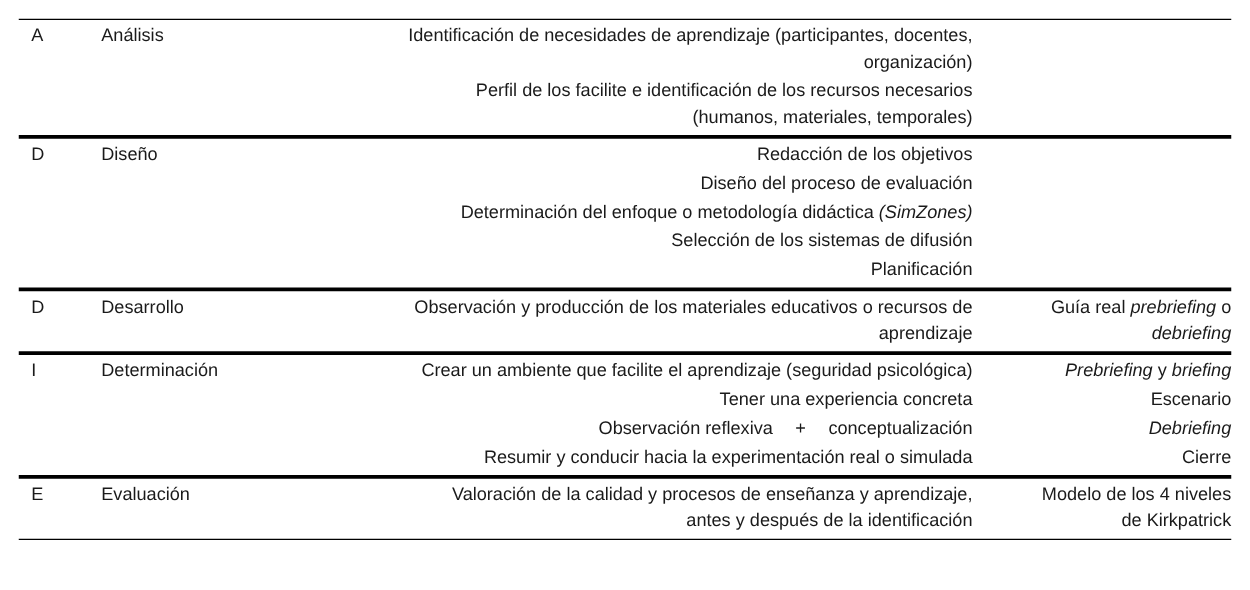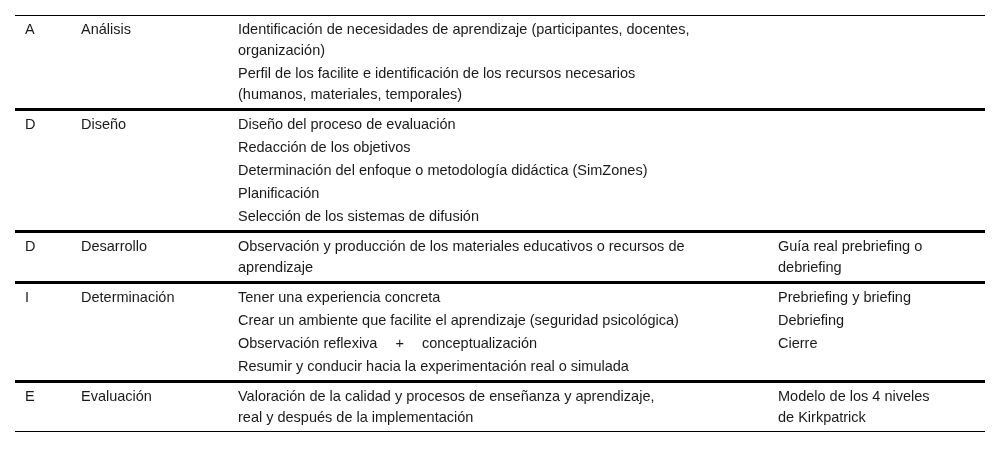--- a/index.html
+++ b/index.html
@@ -7,23 +7,23 @@
       font-family: "Liberation Sans", sans-serif; font-size: 14.5px; color: #1a1a1a; }
     .tbl { position: absolute; left: 15px; top: 15px; width: 970px; }
     .row { display: flex; border-bottom: 3px solid #000; }
     .row.first { border-top: 1px solid #000; }
     .row.last { border-bottom: 1px solid #000; }
     .cell { padding: 3px 0 3px 0; line-height: 21px; box-sizing: border-box; }
     .c1 { width: 66px; padding-left: 10px; }
     .c2 { width: 157px; }
     .c3 { width: 540px; }
     .c4 { width: 207px; }
-    .line { display: block; margin-bottom: 2px; }
+    .line { display: block; margin-bottom: 2px; text-align: right; }
     .line:last-child { margin-bottom: 0; }
-    .it { }
+    .it { font-style: italic; }
     .sp { display: inline-block; width: 18px; }
   </style>
 </head>
 <body>
 
 <div class="tbl">
 
   <div class="row first">
     <div class="cell c1">A</div>
     <div class="cell c2">Análisis</div>
@@ -35,25 +35,25 @@
         <span>Perfil de los facilite e identificación de los recursos necesarios</span><br><span>(humanos, materiales, temporales)</span>
       </span>
     </div>
     <div class="cell c4"></div>
   </div>
 
   <div class="row">
     <div class="cell c1">D</div>
     <div class="cell c2">Diseño</div>
     <div class="cell c3">
+      <span class="line">Redacción de los objetivos</span>
       <span class="line">Diseño del proceso de evaluación</span>
-      <span class="line">Redacción de los objetivos</span>
       <span class="line"><span>Determinación del enfoque o metodología didáctica </span><span class="it">(SimZones)</span></span>
+      <span class="line">Selección de los sistemas de difusión</span>
       <span class="line">Planificación</span>
-      <span class="line">Selección de los sistemas de difusión</span>
     </div>
     <div class="cell c4"></div>
   </div>
 
   <div class="row">
     <div class="cell c1">D</div>
     <div class="cell c2">Desarrollo</div>
     <div class="cell c3">
       <span class="line">
         <span>Observación y producción de los materiales educativos o recursos de</span><br><span>aprendizaje</span>
@@ -63,38 +63,39 @@
       <span class="line">
         <span>Guía real </span><span class="it">prebriefing</span><span> o</span><br><span class="it">debriefing</span>
       </span>
     </div>
   </div>
 
   <div class="row">
     <div class="cell c1">I</div>
     <div class="cell c2">Determinación</div>
     <div class="cell c3">
+      <span class="line">Crear un ambiente que facilite el aprendizaje (seguridad psicológica)</span>
       <span class="line">Tener una experiencia concreta</span>
-      <span class="line">Crear un ambiente que facilite el aprendizaje (seguridad psicológica)</span>
       <span class="line"><span>Observación reflexiva</span><span class="sp"></span><span>+</span><span class="sp"></span><span>conceptualización</span></span>
       <span class="line">Resumir y conducir hacia la experimentación real o simulada</span>
     </div>
     <div class="cell c4">
       <span class="line"><span class="it">Prebriefing</span><span> y </span><span class="it">briefing</span></span>
+      <span class="line">Escenario</span>
       <span class="line it">Debriefing</span>
       <span class="line">Cierre</span>
     </div>
   </div>
 
   <div class="row last">
     <div class="cell c1">E</div>
     <div class="cell c2">Evaluación</div>
     <div class="cell c3">
       <span class="line">
-        <span>Valoración de la calidad y procesos de enseñanza y aprendizaje,</span><br><span>real y después de la implementación</span>
+        <span>Valoración de la calidad y procesos de enseñanza y aprendizaje,</span><br><span>antes y después de la identificación</span>
       </span>
     </div>
     <div class="cell c4">
       <span class="line">
         <span>Modelo de los 4 niveles</span><br><span>de Kirkpatrick</span>
       </span>
     </div>
   </div>
 
 </div>

